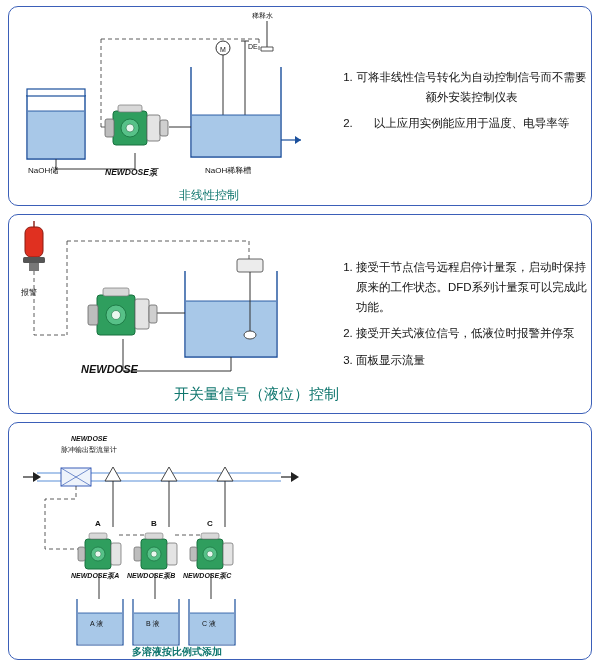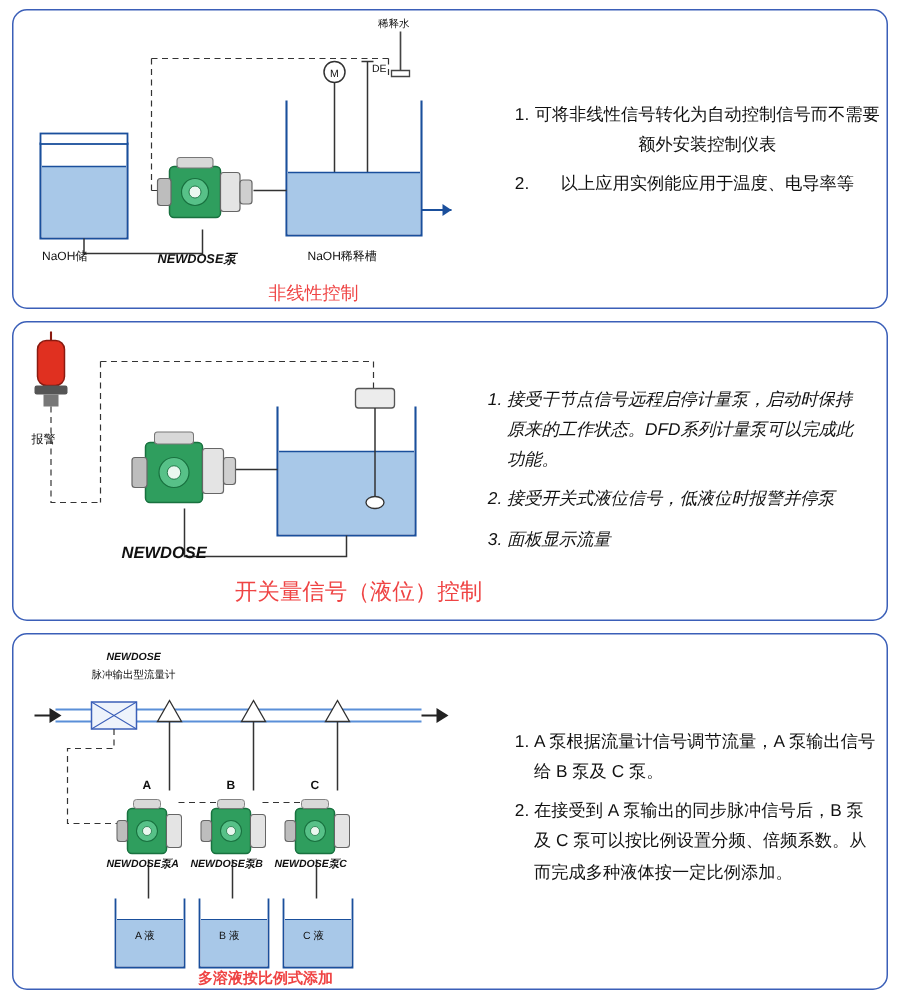--- a/index.html
+++ b/index.html
@@ -32,25 +32,25 @@
     font-size:11.5px;
     line-height:1.75;
     color:#111;
   }
   .txt ol{margin:0;padding-left:17px;}
   .txt ol li{margin-bottom:6px;}
 
   .caption{
     position:absolute;
     font-family:"Liberation Serif","DejaVu Serif",serif;
-    color:#ef4444;
+    color:#0f766e;
     text-align:center;
   }
   .cap-1{font-size:12px;}
-  .cap-2{font-size:15px;}
+  .cap-2{font-size:15px;text-align:right;}
   .cap-3{font-size:10px;}
 
   .lbl{
     position:absolute;
     font-size:8px;
     color:#111;
     white-space:nowrap;
   }
   .lbl-it{
     font-style:italic;
@@ -175,21 +175,21 @@
             <rect x="79" y="90" width="10" height="20" rx="2" fill="#bdbdbd" stroke="#666" stroke-width="0.8"></rect>
           </g>
         </svg>
       </div>
 
       <div class="lbl" style="left:12px;top:72px;">报警</div>
       <div class="lbl lbl-it" style="left:72px;top:148px;font-size:11px;">NEWDOSE</div>
 
       <div class="caption cap-2" style="left:130px;top:170px;width:200px;">开关量信号（液位）控制</div>
 
-      <div class="txt" style="left:312px;top:42px;width:250px;font-style:italic;">
+      <div class="txt" style="left:330px;top:42px;width:250px;">
         <ol>
           <li>接受干节点信号远程启停计量泵，启动时保持原来的工作状态。DFD系列计量泵可以完成此功能。</li>
           <li>接受开关式液位信号，低液位时报警并停泵</li>
           <li>面板显示流量</li>
         </ol>
       </div>
 
     </div>
   </div>
 
@@ -279,23 +279,17 @@
       <div class="lbl lbl-it lbl-sm" style="left:62px;top:148px;">NEWDOSE泵A</div>
       <div class="lbl lbl-it lbl-sm" style="left:118px;top:148px;">NEWDOSE泵B</div>
       <div class="lbl lbl-it lbl-sm" style="left:174px;top:148px;">NEWDOSE泵C</div>
 
       <div class="lbl lbl-sm" style="left:81px;top:196px;">A 液</div>
       <div class="lbl lbl-sm" style="left:137px;top:196px;">B 液</div>
       <div class="lbl lbl-sm" style="left:193px;top:196px;">C 液</div>
 
       <div class="caption cap-3" style="left:88px;top:222px;width:160px;font-weight:bold;">多溶液按比例式添加</div>
 
-      <div class="txt" style="left:330px;top:62px;width:248px;">
-        <ol>
-          <li>A 泵根据流量计信号调节流量，A 泵输出信号给 B 泵及 C 泵。</li>
-          <li>在接受到 A 泵输出的同步脉冲信号后，B 泵及 C 泵可以按比例设置分频、倍频系数。从而完成多种液体按一定比例添加。</li>
-        </ol>
-      </div>
 
     </div>
   </div>
 
 </div>
 
 </body></html>

